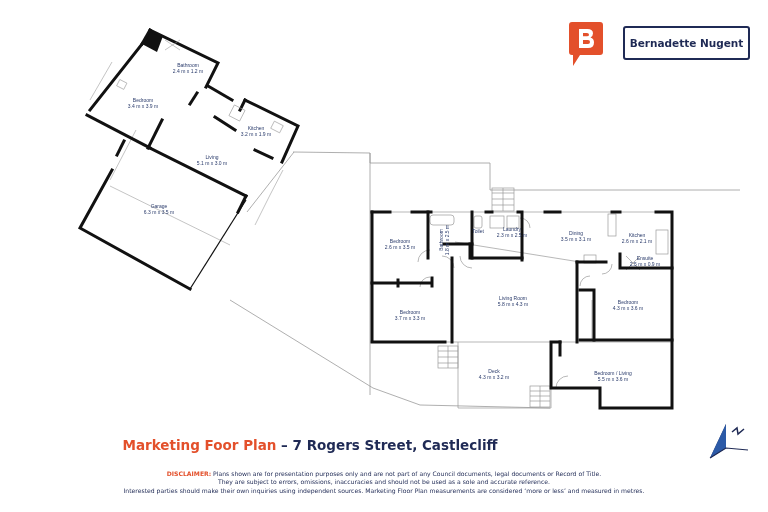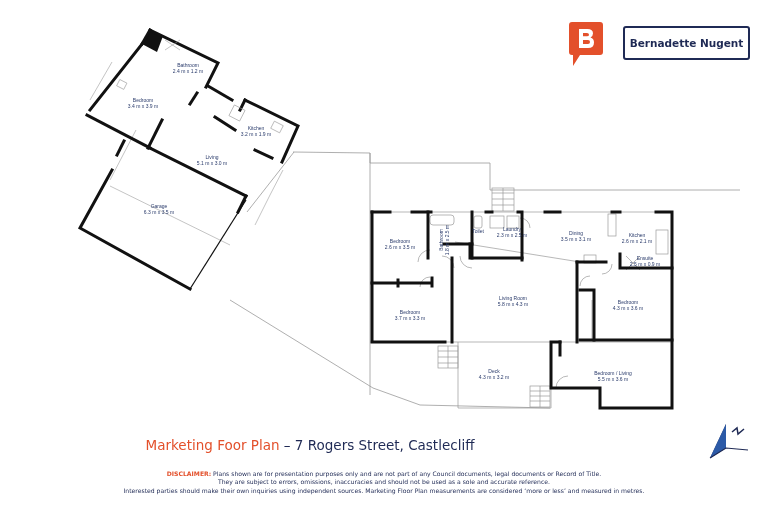--- a/index.html
+++ b/index.html
@@ -2,21 +2,21 @@
 <html><head>
 <meta charset="utf-8">
 <style>
   html, body { margin:0; padding:0; background:#ffffff; }
   body { width:768px; height:512px; position:relative; overflow:hidden; font-family:"DejaVu Sans", sans-serif; }
   #plan { position:absolute; left:0; top:0; width:768px; height:512px; }
   .room-label { font-family:"Liberation Sans", sans-serif; font-size:5px; fill:#2a3b6b; text-anchor:middle; }
   .logo { position:absolute; left:569px; top:22px; width:34px; height:54px; }
   .brand-box { position:absolute; left:623px; top:26px; width:127px; height:34px; border:2px solid #1f2a55; border-radius:3px; box-sizing:border-box; display:flex; align-items:center; justify-content:center; }
   .brand-name { font-family:"DejaVu Sans", sans-serif; font-weight:bold; font-size:10.5px; color:#1f2a55; white-space:nowrap; }
-  .title { position:absolute; left:0; width:620px; top:437px; text-align:center; font-family:"DejaVu Sans", sans-serif; font-weight:normal; font-size:13.5px; white-space:nowrap; }
+  .title { position:absolute; left:0; width:620px; top:437px; text-align:center; font-family:"DejaVu Sans", sans-serif; font-weight:bold; font-size:13.5px; white-space:nowrap; }
   .title .accent { color:#e3502b; }
   .title .dark { color:#1f2a55; }
   .disclaimer { position:absolute; left:0; width:768px; top:470px; text-align:center; font-family:"DejaVu Sans", sans-serif; font-size:6.1px; line-height:8.4px; color:#1f2a55; }
   .disclaimer .dlabel { color:#e3502b; font-weight:bold; }
   .compass { position:absolute; left:704px; top:420px; width:50px; height:42px; }
 </style>
 </head>
 <body>
 
 <svg id="plan" viewBox="0 0 768 512" xmlns="http://www.w3.org/2000/svg">

